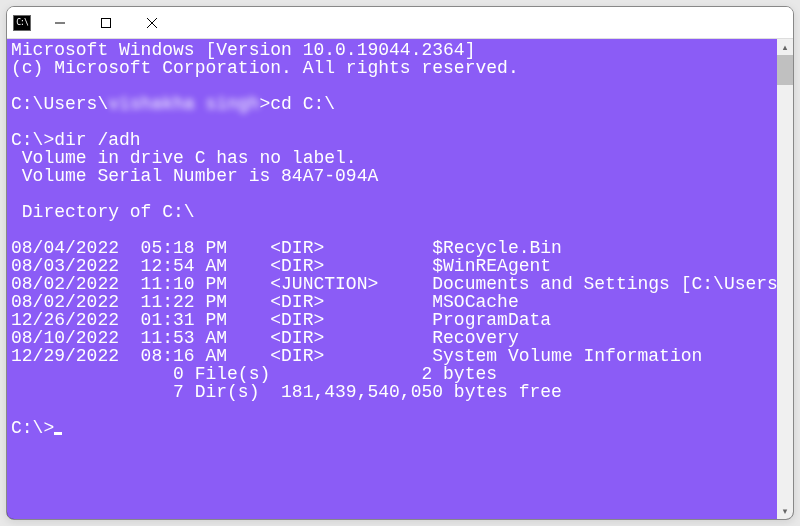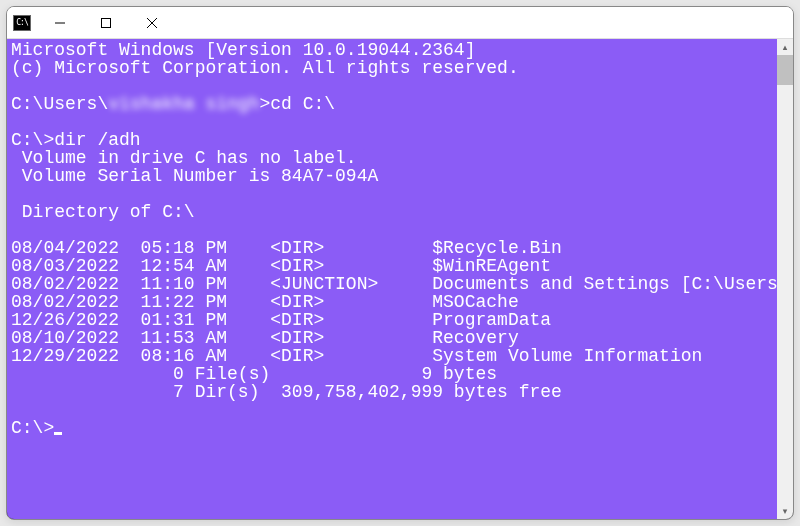--- a/index.html
+++ b/index.html
@@ -155,22 +155,22 @@
 
 <span> Directory of C:\</span>
 
 <span id="entries-container">08/04/2022  05:18 PM    &lt;DIR&gt;          $Recycle.Bin
 08/03/2022  12:54 AM    &lt;DIR&gt;          $WinREAgent
 08/02/2022  11:10 PM    &lt;JUNCTION&gt;     Documents and Settings [C:\Users]
 08/02/2022  11:22 PM    &lt;DIR&gt;          MSOCache
 12/26/2022  01:31 PM    &lt;DIR&gt;          ProgramData
 08/10/2022  11:53 AM    &lt;DIR&gt;          Recovery
 12/29/2022  08:16 AM    &lt;DIR&gt;          System Volume Information
-</span><span>               0 File(s)              9 bytes</span>
-<span>               7 Dir(s)  309,758,402,999 bytes free</span>
+</span><span>               0 File(s)              2 bytes</span>
+<span>               7 Dir(s)  181,439,540,050 bytes free</span>
 
 <span>C:\&gt;</span><span class="cursor"></span></div>
 
     <div class="scrollbar">
       <div class="scroll-arrow up">▴</div>
       <div class="scroll-thumb"></div>
       <div class="scroll-arrow down">▾</div>
     </div>
   </div>
 </div>

